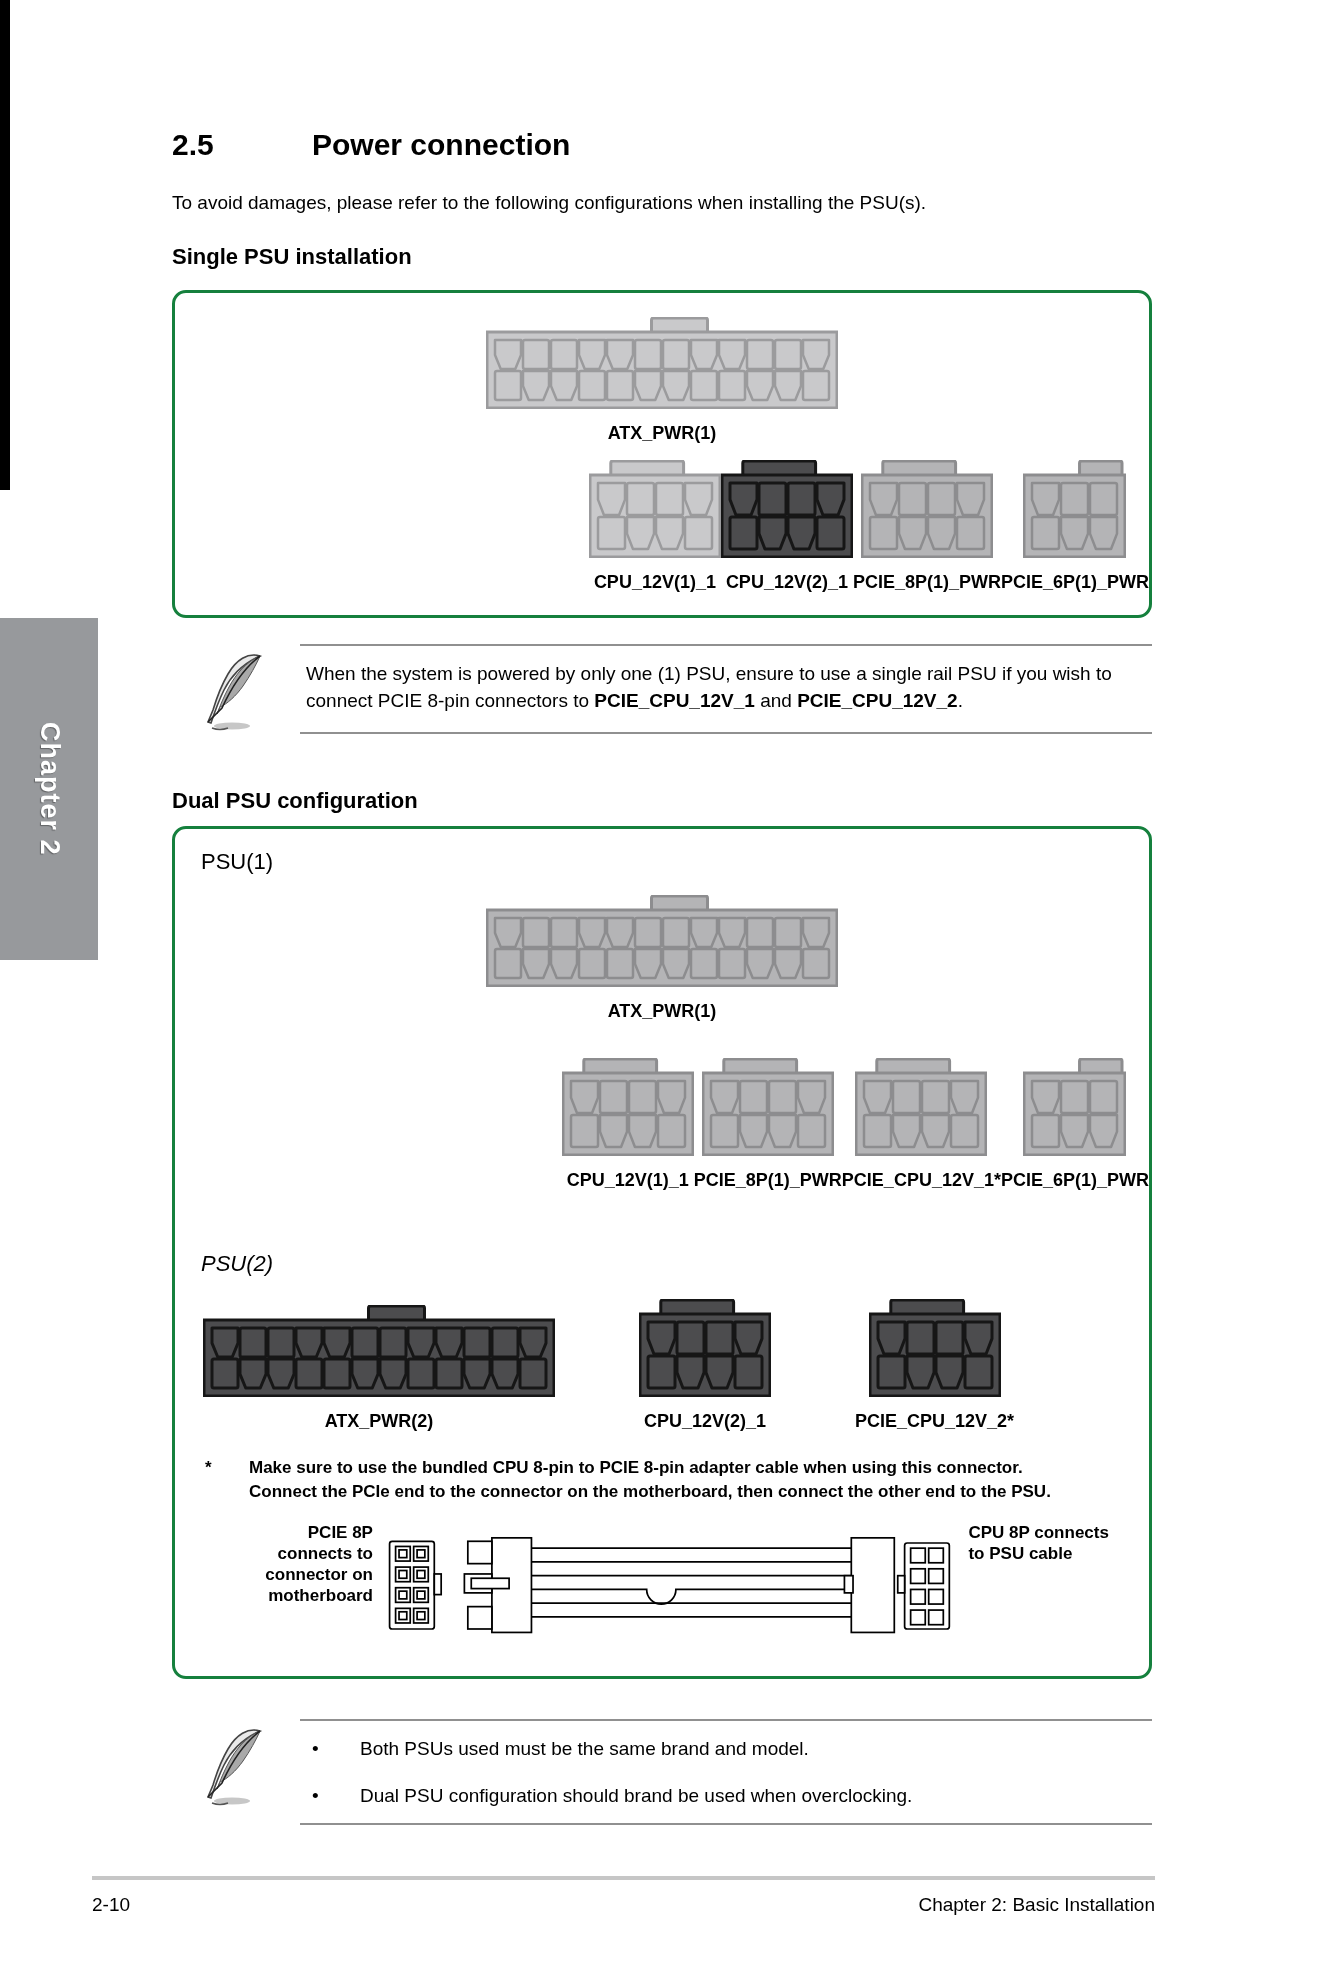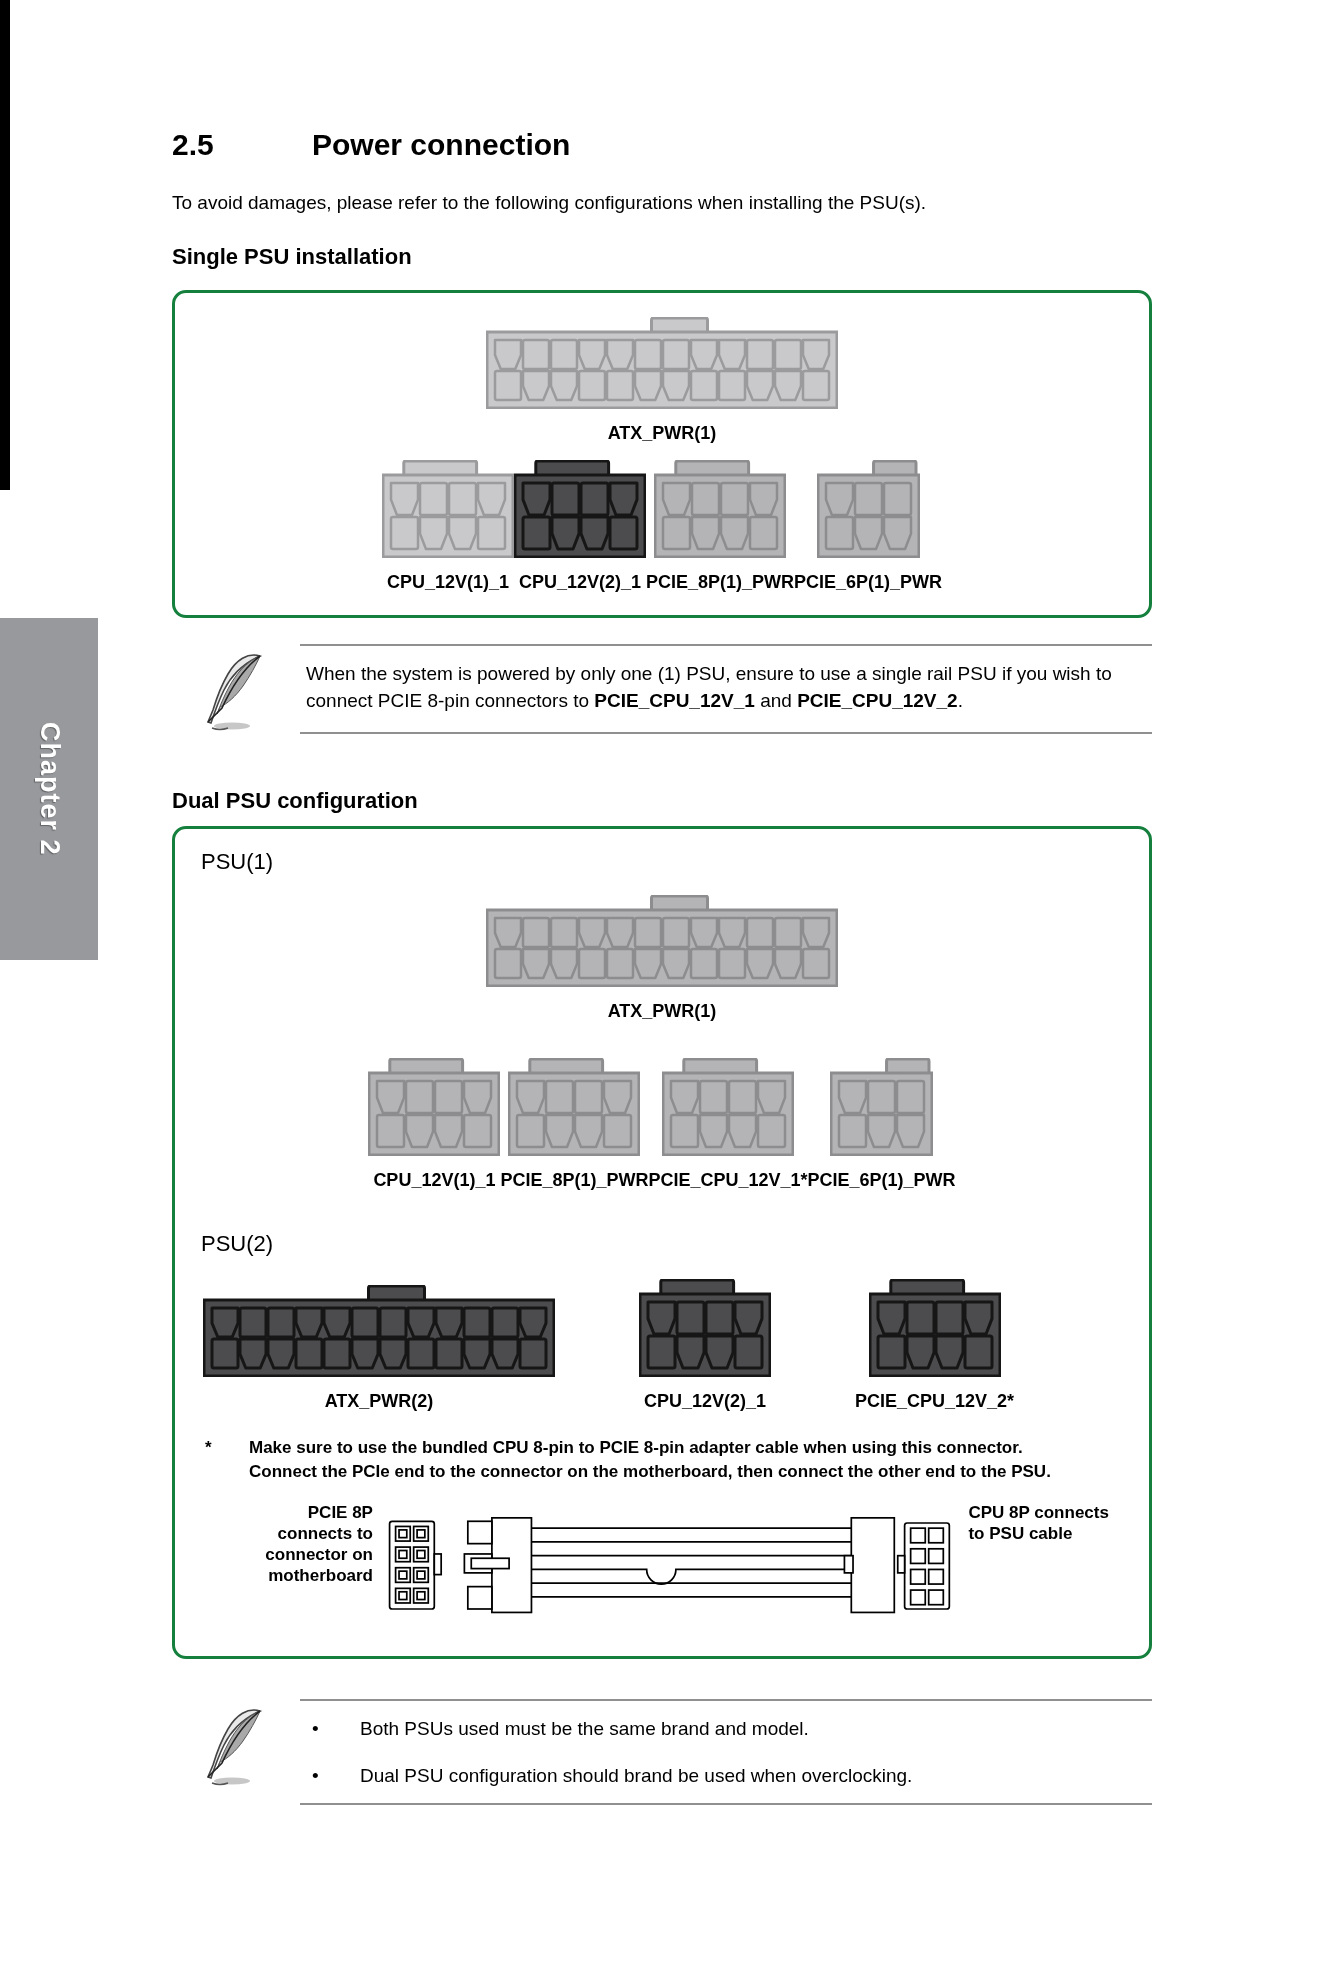--- a/index.html
+++ b/index.html
@@ -16,25 +16,25 @@
   .title-text{font-size:30px;font-weight:bold;}
   .intro{font-size:19px;line-height:26px;margin:0 0 28px 0;}
   .subhead{font-size:22px;font-weight:bold;margin:0 0 20px 0;}
   .subhead.dual{margin-top:54px;margin-bottom:12px;}
   .bluebox{border:3px solid #15803d;border-radius:14px;width:974px;box-sizing:content-box;}
   .box1{padding:24px 0 22px 0;}
   .box2{padding:20px 0 26px 0;}
   .atx-block{width:fit-content;margin:0 auto;text-align:center;}
   .atx-block.mt{margin-top:20px;}
   .conn-label{font-size:18px;font-weight:bold;margin-top:10px;text-align:center;}
-  .conn-row{display:flex;justify-content:center;align-items:flex-end;margin-top:16px;}
+  .conn-row{display:flex;justify-content:flex-end;align-items:flex-end;margin-top:16px;}
   .conn-row .cell{text-align:center;}
   .conn-row.mt36{margin-top:36px;}
   .psu-label{font-size:22px;margin-left:26px;}
-  .psu-label.p2{margin-top:40px;}
+  .psu-label.p2{margin-top:60px;font-style:italic;}
   .dark-row{display:flex;align-items:flex-end;margin-top:22px;padding-left:28px;gap:84px;}
   .aster-note{display:flex;margin-top:24px;padding:0 26px 0 30px;font-size:17px;font-weight:bold;line-height:24px;}
   .aster-note .star{width:44px;}
   .cable-row{display:flex;align-items:flex-start;margin-top:18px;padding-left:26px;}
   .cable-left{width:200px;text-align:right;font-size:17px;font-weight:bold;line-height:21px;padding-right:14px;}
   .cable-right{width:210px;font-size:17px;font-weight:bold;line-height:21px;padding-left:14px;}
   .note{display:flex;margin-top:26px;}
   .note.second{margin-top:40px;}
   .note .icon-col{width:128px;display:flex;justify-content:center;align-items:flex-start;padding-top:8px;}
   .note-body{flex:1;border-top:2px solid #909090;border-bottom:2px solid #909090;
@@ -433,13 +433,17 @@
         </div>
         <div class="bullet-line">
           <span class="bullet-dot">•</span>
           <span>Dual PSU configuration should brand be used when overclocking.</span>
         </div>
       </div>
     </div>
 
   </div>
 
+  <div class="footer">
+    <span>2-10</span>
+    <span>Chapter 2: Basic Installation</span>
+  </div>
 </div>
 
 </body></html>

